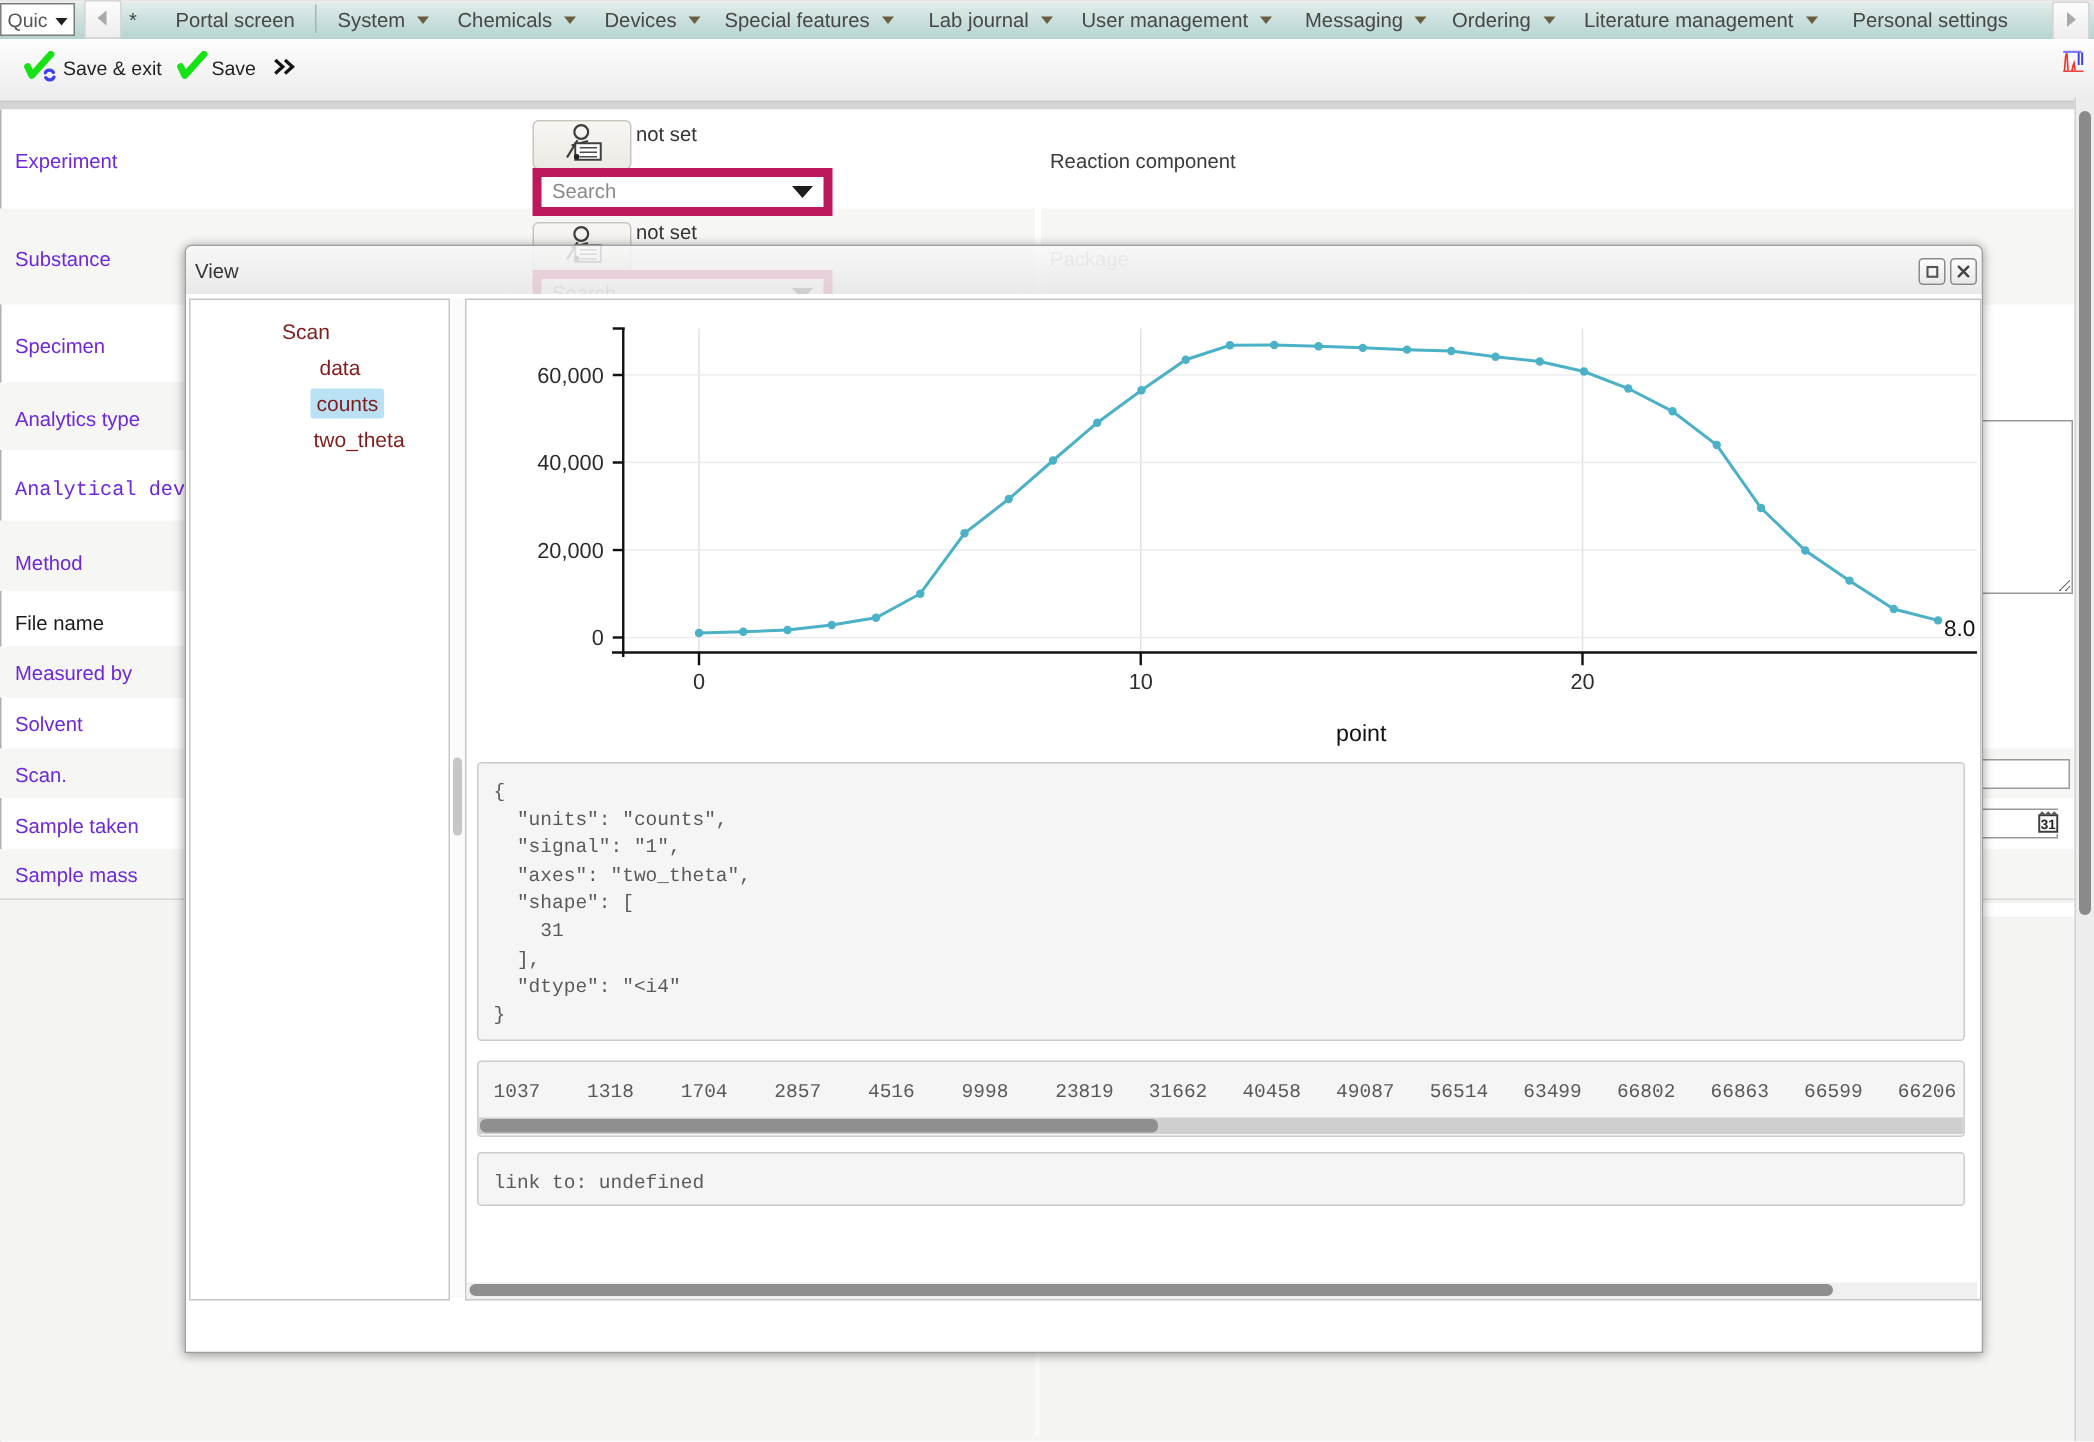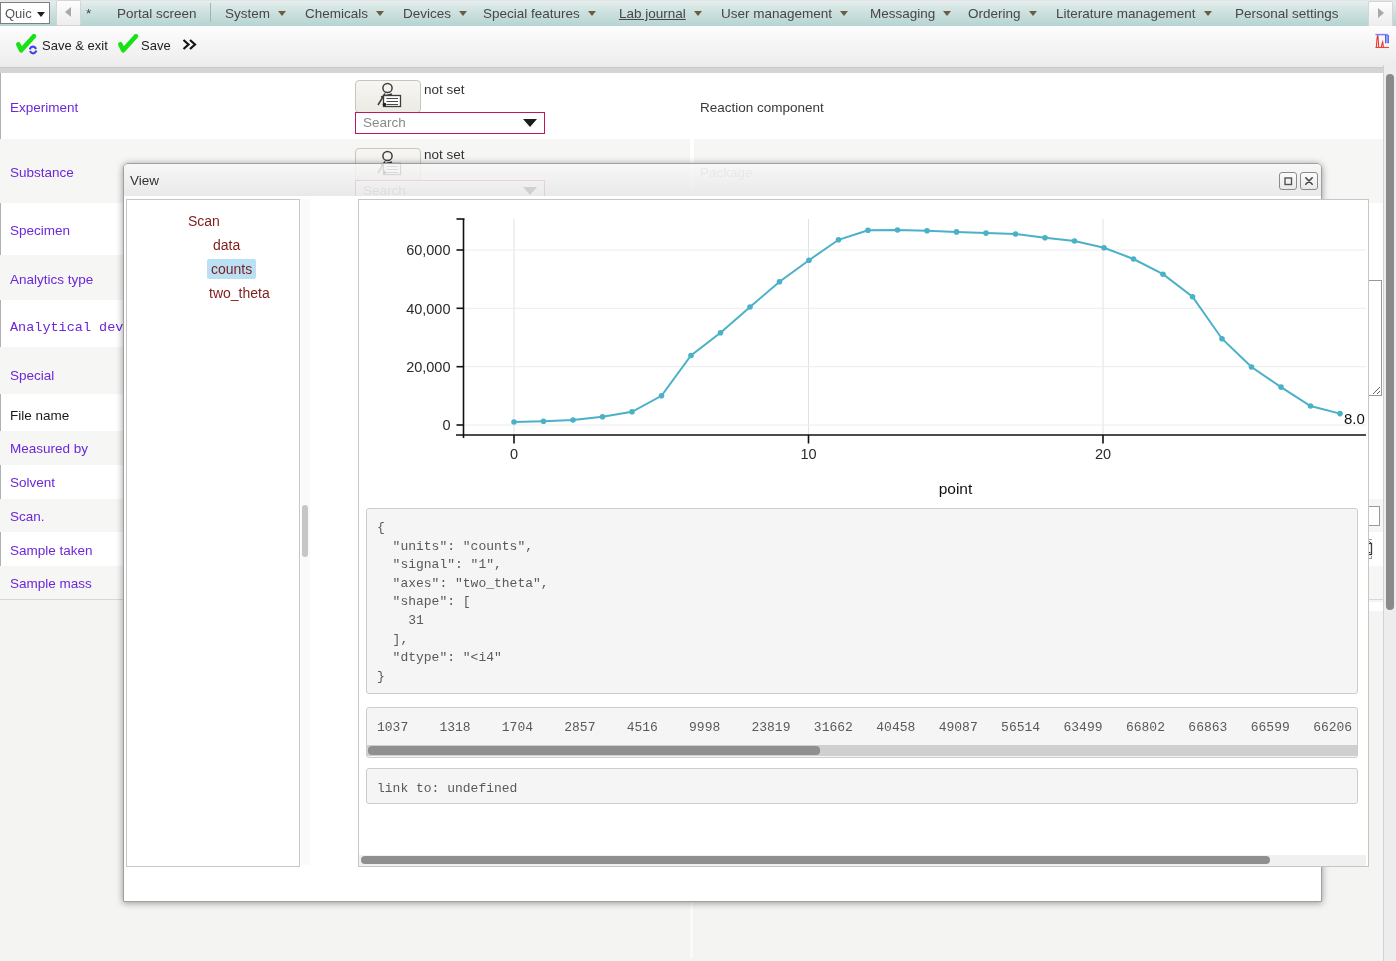--- a/index.html
+++ b/index.html
@@ -35,21 +35,21 @@
   .rowband{position:absolute;left:0;width:690px;background:#f6f6f4;}
   .rowband2{position:absolute;left:694px;width:702px;background:#f6f6f4;}
   .flabel{position:absolute;left:10px;font-size:13.5px;color:#6d28d9;}
   .flabel2{position:absolute;left:700px;font-size:13.5px;color:#3a3a3a;}
   #pagegray{left:0;top:600px;width:1383px;height:361px;background:#f4f4f2;}
   #pagegray .vdiv{position:absolute;left:690px;top:0;width:3px;height:358px;background:#fafaf8;}
   #formline{left:0;top:599px;width:1383px;height:1px;background:#d8d8d6;}
   
   .iconbtn{position:absolute;width:64px;height:31px;border:1px solid #c9c5bb;border-radius:4px;
     background:linear-gradient(180deg,#f7f6f3,#eceae4);}
-  .srch{position:absolute;width:188px;height:20px;background:#fff;border:1px solid #be185d;}
+  .srch{position:absolute;width:188px;height:20px;background:#fff;border:6px solid #be185d;}
   .srch .t{position:absolute;left:7px;top:2px;font-size:13.5px;color:#8a8a8a;}
   .srch .a{position:absolute;right:7px;top:6px;width:0;height:0;border-left:7px solid transparent;
     border-right:7px solid transparent;border-top:8px solid #1d1d1d;}
   .notset{position:absolute;font-size:13.5px;color:#333;}
   
   #pscroll{left:1383px;top:65px;width:13px;height:896px;background:#ededed;border-left:1px solid #d2d2d2;}
   #pscroll .th{position:absolute;left:2px;top:9px;width:8px;height:536px;background:#8a8a8a;border-radius:4px;}
   
   #modal{left:123px;top:163px;width:1197px;height:737px;border:1px solid #a0a0a0;
     border-radius:5px 5px 0 0;box-shadow:0 1px 7px rgba(0,0,0,.4);background:transparent;}
@@ -57,21 +57,21 @@
     background:linear-gradient(180deg,rgba(248,248,248,.84),rgba(231,231,231,.88));}
   #mtitle .tx{position:absolute;left:6px;top:9px;font-size:13.5px;color:#333;}
   .wbtn{position:absolute;top:8px;width:16px;height:16px;border:1px solid #8b8b8b;border-radius:3px;
     background:linear-gradient(180deg,#fcfcfc,#e9e9e9);}
   #mbody{position:absolute;left:0;top:32px;width:100%;height:705px;background:#fff;}
   #tree{position:absolute;left:2px;top:3px;width:172px;height:666px;border:1px solid #c6c6c6;
     background:#fff;font-size:14px;color:#7f1d1d;}
   #tscroll{position:absolute;left:177px;top:3px;width:9px;height:666px;background:#fafafa;}
   #tscroll .th{position:absolute;left:1px;top:306px;width:6px;height:52px;background:#c6c6c6;border-radius:3px;}
   #mmain{position:absolute;left:186px;top:3px;width:1009px;height:666px;border:1px solid #c6c6c6;
-    background:#fff;overflow:hidden;margin-left:48px;}
+    background:#fff;overflow:hidden;}
   .cblock{position:absolute;left:7px;width:990px;background:#f5f5f5;border:1px solid #ccc;overflow:hidden;
     border-radius:3px;font-family:"Liberation Mono",monospace;font-size:13px;color:#5a5a5a;}
   #mfoot{position:absolute;left:0;top:702px;width:100%;height:35px;background:#fff;}
   #closebtn{position:absolute;left:3px;top:11px;width:81px;height:24px;border:1px solid #b3b3b3;
     border-radius:4px;background:linear-gradient(180deg,#fafafa,#e6e6e6);
     font-size:13.5px;color:#333;text-align:center;line-height:23px;}
   #mainhsb{position:absolute;left:0px;top:655px;width:1007px;height:11px;background:#f0f0f0;}
   #mainhsb .th{position:absolute;left:2px;top:1px;width:909px;height:8px;background:#8f8f8f;border-radius:4px;}
 </style>
 </head>
@@ -85,21 +85,21 @@
 <div class="navbtn" style="left:56px;">
     <span class="tri-l"></span>
   </div>
 <div class="mitem" style="left:86px;">*</div>
 <div class="mitem" style="left:117px;">Portal screen</div>
 <div class="msep" style="left:210px;"></div>
 <div class="mitem" style="left:225px;">System<span class="marr"></span></div>
 <div class="mitem" style="left:305px;">Chemicals<span class="marr"></span></div>
 <div class="mitem" style="left:403px;">Devices<span class="marr"></span></div>
 <div class="mitem" style="left:483px;">Special features<span class="marr"></span></div>
-<div class="mitem" style="left:619px;text-decoration:underline;">Lab journal<span class="marr"></span></div>
+<div class="mitem" style="left:619px;">Lab journal<span class="marr"></span></div>
 <div class="mitem" style="left:721px;">User management<span class="marr"></span></div>
 <div class="mitem" style="left:870px;">Messaging<span class="marr"></span></div>
 <div class="mitem" style="left:968px;">Ordering<span class="marr"></span></div>
 <div class="mitem" style="left:1056px;">Literature management<span class="marr"></span></div>
 <div class="mitem" style="left:1235px;">Personal settings</div>
 <div class="navbtn" style="left:1368px;top:1px;">
     <span class="tri-r"></span>
   </div>
 
 <div class="abs" id="toolbar"></div>
@@ -141,21 +141,21 @@
 <div class="abs" id="pagegray">
     <div class="vdiv"></div>
     <div style="position:absolute;left:1322px;top:2px;width:61px;height:9px;background:#fff;"></div>
   </div>
 
 <div class="flabel" style="top:100px;">Experiment</div>
 <div class="flabel" style="top:165px;">Substance</div>
 <div class="flabel" style="top:223px;">Specimen</div>
 <div class="flabel" style="top:272px;">Analytics type</div>
 <div class="flabel" style="top:320px;font-family:Liberation Mono, monospace;">Analytical device</div>
-<div class="flabel" style="top:368px;">Special</div>
+<div class="flabel" style="top:368px;">Method</div>
 <div class="flabel" style="top:408px;color:#1a1a1a;">File name</div>
 <div class="flabel" style="top:441px;">Measured by</div>
 <div class="flabel" style="top:475px;">Solvent</div>
 <div class="flabel" style="top:509px;">Scan.</div>
 <div class="flabel" style="top:543px;">Sample taken</div>
 <div class="flabel" style="top:576px;">Sample mass</div>
 <div class="flabel2" style="top:100px;">Reaction component</div>
 <div class="flabel2" style="top:165px;color:#a9a9a9;">Package</div>
 
 <div class="iconbtn" style="left:355px;top:80px;">

